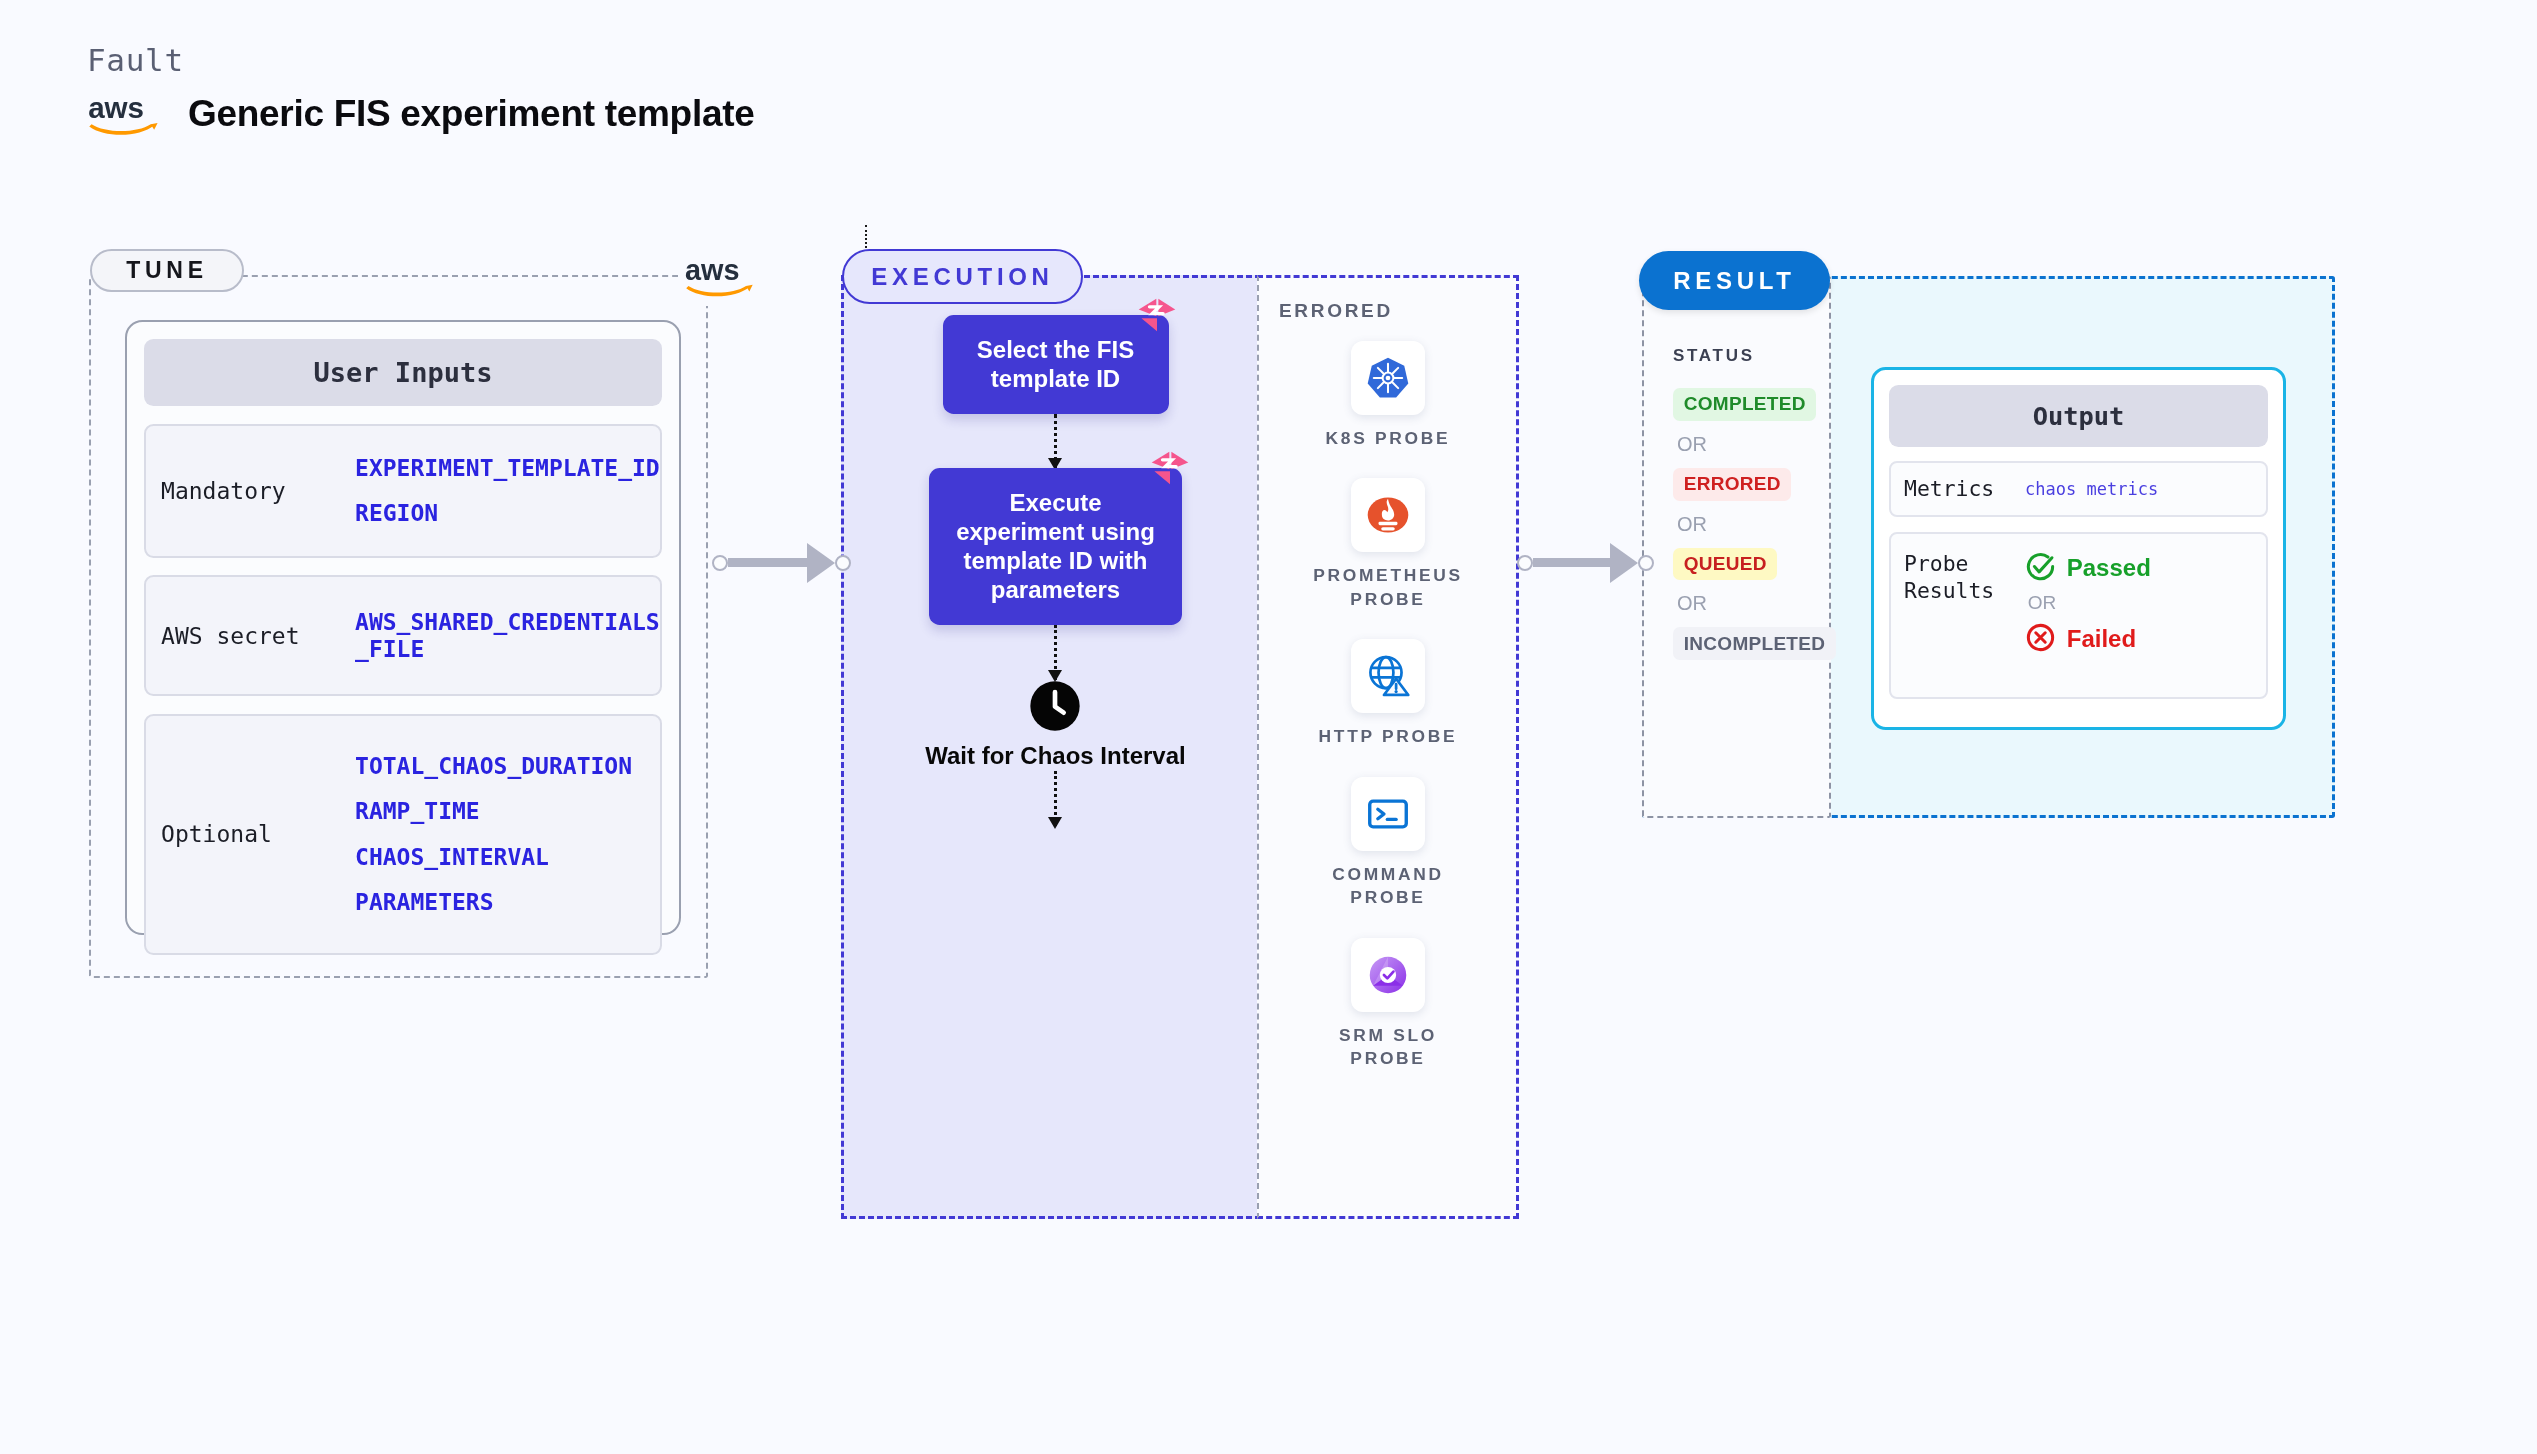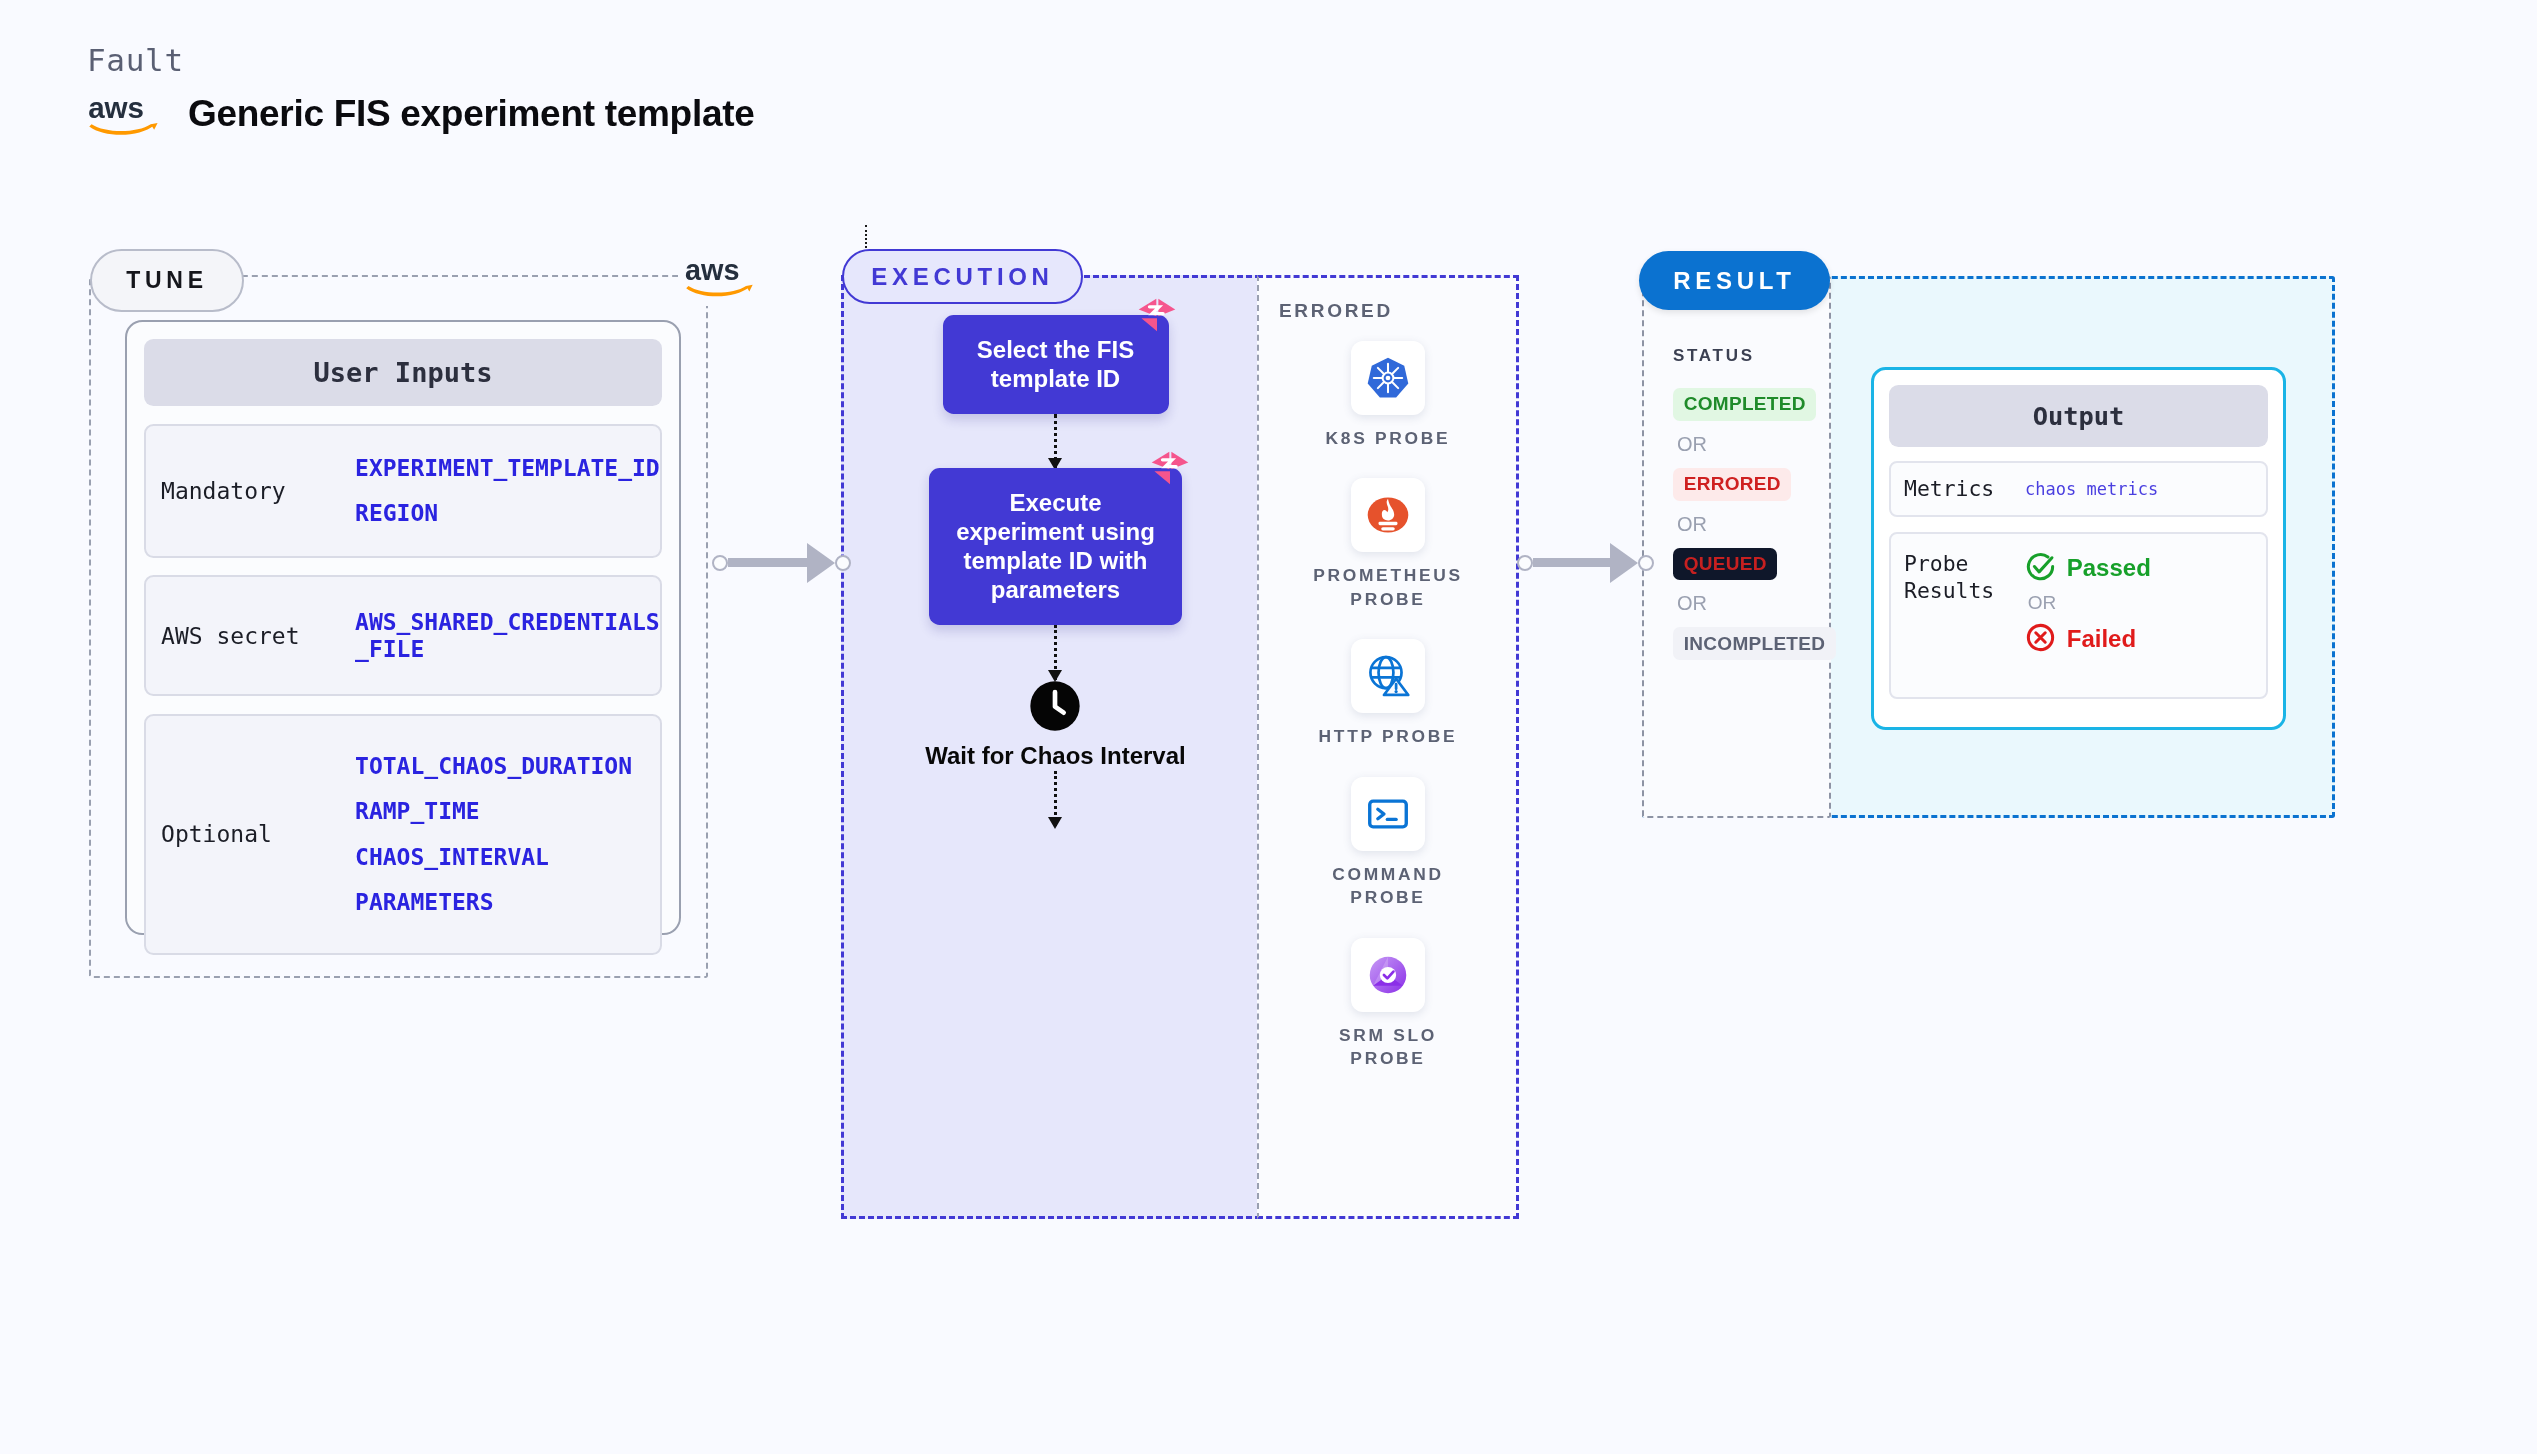--- a/index.html
+++ b/index.html
@@ -25,21 +25,21 @@
   }
 
   
   .pill {
     position: absolute; z-index: 30;
     display: flex; align-items: center; justify-content: center;
     border-radius: 669px; white-space: nowrap;
     font-weight: bold; letter-spacing: 4.7px;
   }
   .pill-tune {
-    left: 90px; top: 249px; width: 154px; height: 63px;
+    left: 90px; top: 249px; width: 154px; height: 43px;
     background: #f4f5f9; border: 2px solid #b8bcca; color: #15161c;
     font-size: 23px;
   }
   .pill-exec {
     left: 842px; top: 249px; width: 241px; height: 55px;
     background: #e6e7fc; border: 2.7px solid #4239d4; color: #4239d4;
     font-size: 24px;
   }
   .pill-result {
     left: 1639px; top: 251px; width: 191px; height: 59px;
@@ -191,21 +191,21 @@
   .status-list {
     position: absolute; left: 1673px; top: 388px; z-index: 16;
     display: flex; flex-direction: column; align-items: flex-start;
   }
   .status-badge {
     border-radius: 6.7px; padding: 5.4px 10.7px;
     font-size: 19px; font-weight: bold; letter-spacing: 0.3px;
   }
   .sb-completed { background: #e1f7e3; color: #1f8b2a; }
   .sb-errored  { background: #fdeaea; color: #cf2020; }
-  .sb-queued   { background: #0f172a; color: #c72020; }
+  .sb-queued   { background: #fef9c3; color: #c72020; }
   .sb-incomplete { background: #f1f2f7; color: #5c6274; }
   .or-text { font-size: 20px; color: #9aa0b0; margin: 12px 0 12px 4px; }
 
   .output-card {
     position: absolute; left: 1871px; top: 367px;
     width: 415px; height: 363px;
     background: #ffffff; border: 3.3px solid #1ab4e6; border-radius: 14.7px;
     padding: 14.7px;
   }
   .out-row {

